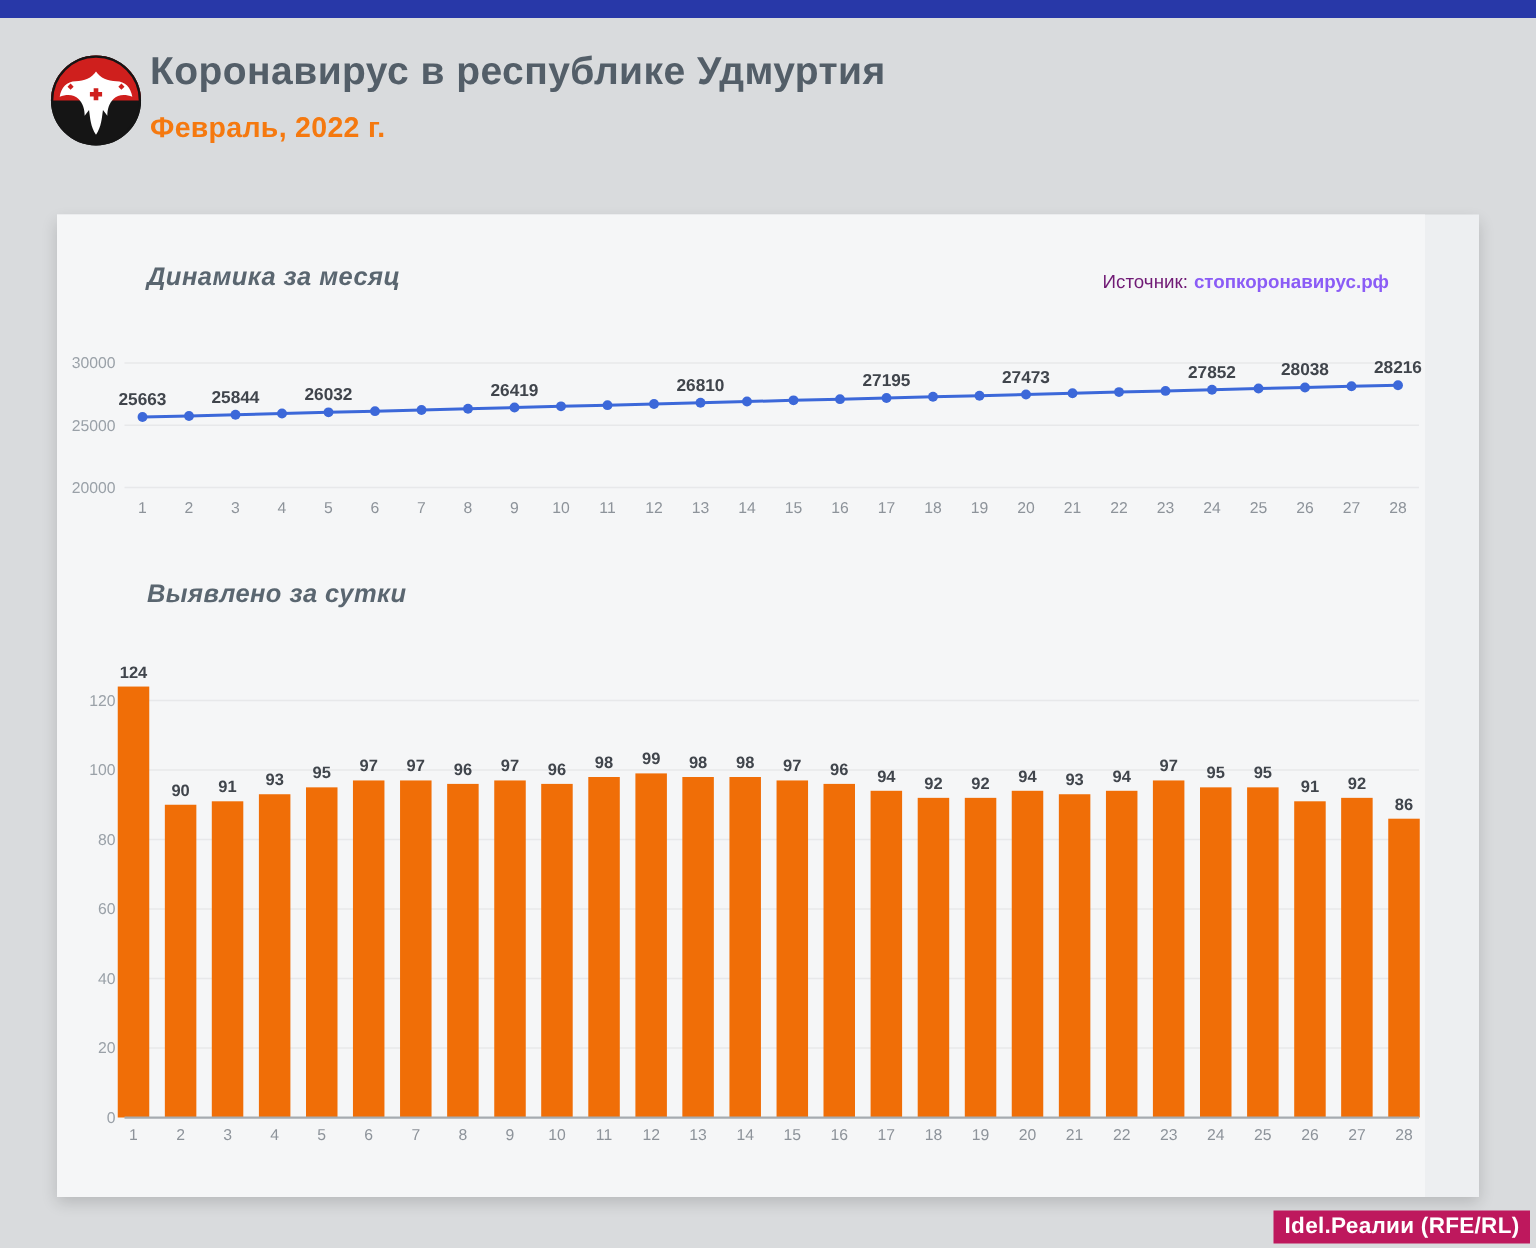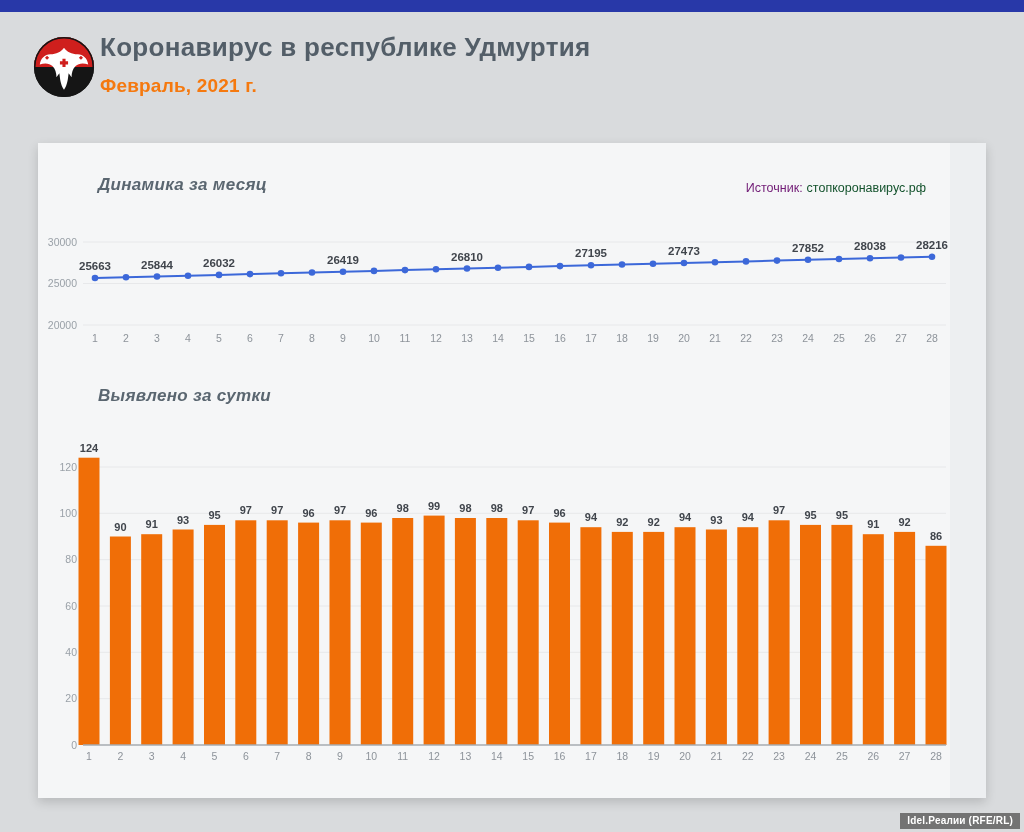--- a/index.html
+++ b/index.html
@@ -19,26 +19,26 @@
   .card{
     position:absolute;left:38px;top:143px;width:948px;height:655px;
     background:#edeff1;box-shadow:0 4px 10px rgba(0,0,0,.16);
   }
   .panel-bg{position:absolute;left:0;top:0;width:912px;height:655px;background:#f5f6f7;}
   .chart-title{position:absolute;left:60px;font-size:17px;font-weight:700;color:#5a6670;letter-spacing:.3px;font-style:italic;}
   .t1{top:32px;}
   .t2{top:243px;}
   .source{position:absolute;right:60px;top:38px;font-size:12.5px;}
   .src-label{color:#701a75;}
-  .src-value{color:#14532d;font-weight:400;margin-left:4px;margin-top:33px;}
+  .src-value{color:#8b5cf6;font-weight:700;margin-left:4px;margin-top:33px;}
   .line-svg{position:absolute;left:0;top:85px;width:948px;height:135px;}
   .bar-svg{position:absolute;left:0;top:295px;width:948px;height:337px;}
   .credit{
-    position:absolute;right:4px;bottom:3px;background:#737373;color:#fff;
-    font-size:10px;font-weight:700;padding:2px 7px 3px 7px;letter-spacing:.2px;
+    position:absolute;right:4px;bottom:3px;background:#be185d;color:#fff;
+    font-size:15px;font-weight:700;padding:2px 7px 3px 7px;letter-spacing:.2px;
   }
 </style>
 </head>
 <body>
 
 <div class="page">
   <div class="topbar"></div>
 
   <div class="header">
     <span class="emblem">
@@ -59,21 +59,21 @@
           C56 23 52 19 46 18.8
           C40 18.5 35 16.5 32 12 Z"></path>
         <path d="M30.4 23.5 h3.2 v2.6 h2.6 v3.2 h-2.6 v2.6 h-3.2 v-2.6 h-2.6 v-3.2 h2.6 Z" fill="#cf1f1d"></path>
         <rect x="13" y="21" width="3" height="3" fill="#cf1f1d" transform="rotate(45 14.5 22.5)"></rect>
         <rect x="48" y="21" width="3" height="3" fill="#cf1f1d" transform="rotate(45 49.5 22.5)"></rect>
         <circle cx="32" cy="32" r="30.2" fill="none" stroke="#151515" stroke-width="1.6"></circle>
       </svg>
     </span>
     <div class="titles">
       <div class="title">Коронавирус в республике Удмуртия</div>
-      <div class="subtitle">Февраль, 2021 г.</div>
+      <div class="subtitle">Февраль, 2022 г.</div>
     </div>
   </div>
 
   <div class="card">
     <div class="panel-bg"></div>
     <div class="chart-title t1">Динамика за месяц</div>
     <div class="source">
       <span class="src-label">Источник:</span><span class="src-value">стопкоронавирус.рф</span>
     </div>
     <svg class="line-svg" viewBox="0 0 948 135">

